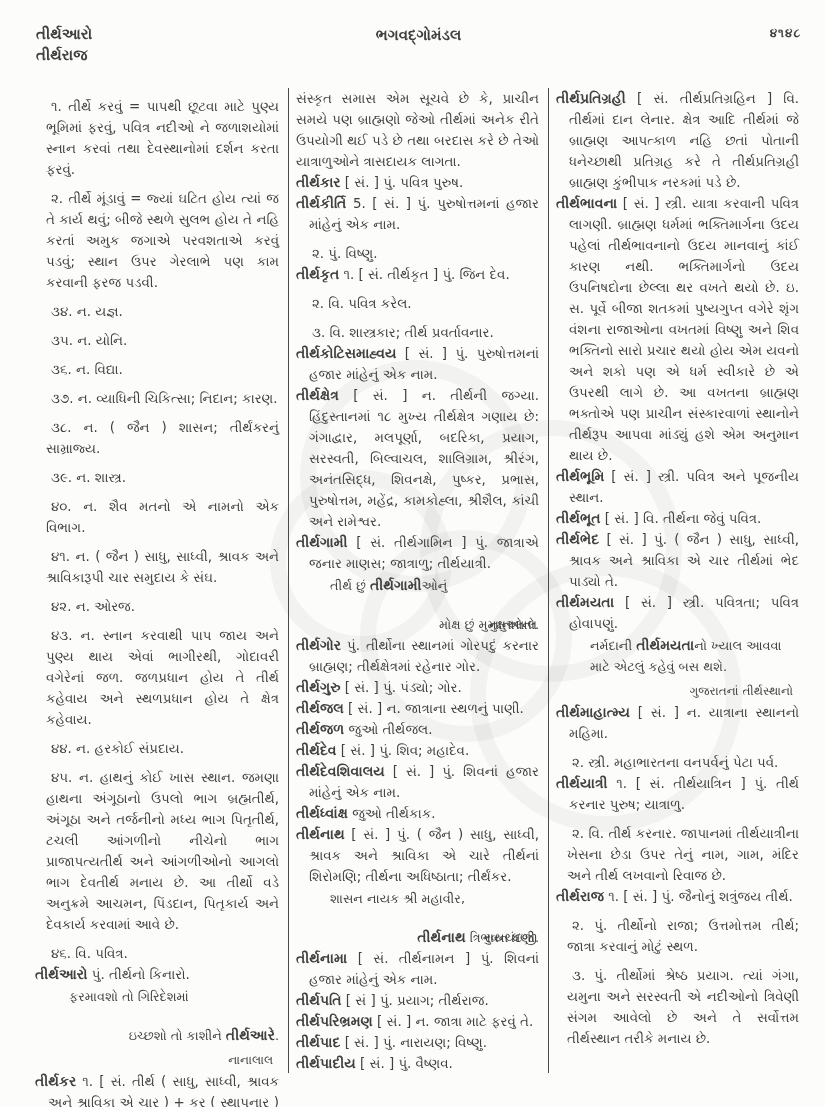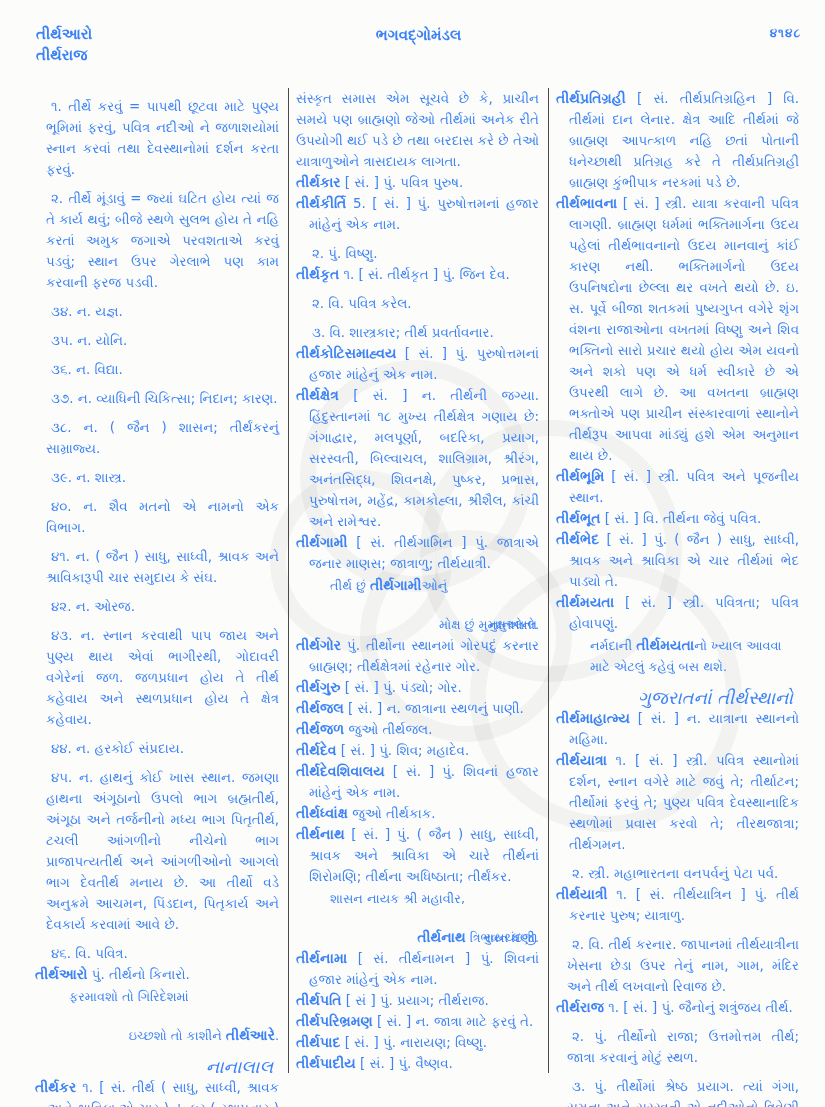--- a/index.html
+++ b/index.html
@@ -1,21 +1,21 @@
 <!DOCTYPE html>
 <html><head>
 <meta charset="utf-8">
 <style>
   html,body{margin:0;padding:0;background:#e8e8e6;}
   .page{
     position:relative;
     width:825px;height:1107px;
     background:#fcfcfa;
     font-family:"DejaVu Sans","Liberation Sans",sans-serif;
-    color:#3b82f6;
+    color:#404040;
     overflow:hidden;
   }
   
   .wm{position:absolute;border-radius:50%;border:16px solid rgba(60,60,60,0.05);z-index:0;}
   .wm1{width:200px;height:200px;left:300px;top:360px;}
   .wm2{width:230px;height:230px;left:420px;top:420px;}
   .wm3{width:180px;height:180px;left:360px;top:530px;}
   .wm4{width:240px;height:240px;left:470px;top:560px;}
   .wm5{width:150px;height:150px;left:270px;top:470px;}
 
@@ -34,21 +34,21 @@
     font-size:13.4px;line-height:21px;
     text-align:justify;
   }
   .col + .col{border-left:1px solid #4a4a4a;}
   .col p{margin:0;}
   p.plain{margin-top:0;}
   p.entry{padding-left:13px;text-indent:-13px;}
   p.sense{margin-top:8px;padding-left:11px;text-indent:5px;}
   p.verse{margin-top:1px;padding-left:34px;text-align:left;font-size:12.8px;position:relative;}
   p.verse2{margin-top:18px;padding-left:58px;text-align:right;font-size:12.8px;position:relative;}
-  p.attrib{margin-top:10px;text-align:right;padding-right:6px;font-size:18px;font-style:italic;}
+  p.attrib{margin-top:4px;text-align:right;padding-right:6px;font-size:12px;}
   .bold{font-weight:bold;font-size:14px;}
   .attrib-right{position:absolute;right:2px;bottom:0;font-size:12.8px;}
 </style>
 </head>
 <body>
 
 <div class="page">
 
   <div class="wm wm1"></div>
   <div class="wm wm2"></div>
@@ -122,21 +122,20 @@
     <div class="col">
         <p class="entry"><span class="bold">તીર્થપ્રતિગ્રહી</span><span> [ સં. તીર્થપ્રતિગ્રહિન ] વિ. તીર્થમાં દાન લેનાર. ક્ષેત્ર આદિ તીર્થમાં જે બ્રાહ્મણ આપત્કાળ નહિ છતાં પોતાની ધનેચ્છાથી પ્રતિગ્રહ કરે તે તીર્થપ્રતિગ્રહી બ્રાહ્મણ કુંભીપાક નરકમાં પડે છે.</span></p>
         <p class="entry"><span class="bold">તીર્થભાવના</span><span> [ સં. ] સ્ત્રી. યાત્રા કરવાની પવિત્ર લાગણી. બ્રાહ્મણ ધર્મમાં ભક્તિમાર્ગના ઉદય પહેલાં તીર્થભાવનાનો ઉદય માનવાનું કાંઈ કારણ નથી. ભક્તિમાર્ગનો ઉદય ઉપનિષદોના છેલ્લા થર વખતે થયો છે. ઇ. સ. પૂર્વે બીજા શતકમાં પુષ્યગુપ્ત વગેરે શૃંગ વંશના રાજાઓના વખતમાં વિષ્ણુ અને શિવ ભક્તિનો સારો પ્રચાર થયો હોય એમ યવનો અને શકો પણ એ ધર્મ સ્વીકારે છે એ ઉપરથી લાગે છે. આ વખતના બ્રાહ્મણ ભક્તોએ પણ પ્રાચીન સંસ્કારવાળાં સ્થાનોને તીર્થરૂપ આપવા માંડ્યું હશે એમ અનુમાન થાય છે.</span></p>
         <p class="entry"><span class="bold">તીર્થભૂમિ</span><span> [ સં. ] સ્ત્રી. પવિત્ર અને પૂજનીય સ્થાન.</span></p>
         <p class="entry"><span class="bold">તીર્થભૂત</span><span> [ સં. ] વિ. તીર્થના જેવું પવિત્ર.</span></p>
         <p class="entry"><span class="bold">તીર્થભેદ</span><span> [ સં. ] પું. ( જૈન ) સાધુ, સાધ્વી, શ્રાવક અને શ્રાવિકા એ ચાર તીર્થમાં ભેદ પાડ્યો તે.</span></p>
         <p class="entry"><span class="bold">તીર્થમયતા</span><span> [ સં. ] સ્ત્રી. પવિત્રતા; પવિત્ર હોવાપણું.</span></p>
         <p class="verse"><span>નર્મદાની </span><span class="bold">તીર્થમયતા</span><span>નો ખ્યાલ આવવા માટે એટલું કહેવું બસ થશે.</span></p>
         <p class="attrib"><span>ગુજરાતનાં તીર્થસ્થાનો</span></p>
         <p class="entry"><span class="bold">તીર્થમાહાત્મ્ય</span><span> [ સં. ] ન. યાત્રાના સ્થાનનો મહિમા.</span></p>
-        <p class="entry"><span class="bold">તીર્થયાત્રા</span><span> ૧. [ સં. ] સ્ત્રી. પવિત્ર સ્થાનોમાં દર્શન, સ્નાન વગેરે માટે જવું તે; તીર્થાટન; તીર્થોમાં ફરવું તે; પુણ્ય પવિત્ર દેવસ્થાનાદિક સ્થળોમાં પ્રવાસ કરવો તે; તીરથજાત્રા; તીર્થગમન.</span></p>
         <p class="sense"><span>૨. સ્ત્રી. મહાભારતના વનપર્વનું પેટા પર્વ.</span></p>
         <p class="entry"><span class="bold">તીર્થયાત્રી</span><span> ૧. [ સં. તીર્થયાત્રિન ] પું. તીર્થ કરનાર પુરુષ; યાત્રાળુ.</span></p>
         <p class="sense"><span>૨. વિ. તીર્થ કરનાર. જાપાનમાં તીર્થયાત્રીના ખેસના છેડા ઉપર તેનું નામ, ગામ, મંદિર અને તીર્થ લખવાનો રિવાજ છે.</span></p>
         <p class="entry"><span class="bold">તીર્થરાજ</span><span> ૧. [ સં. ] પું. જૈનોનું શત્રુંજય તીર્થ.</span></p>
         <p class="sense"><span>૨. પું. તીર્થોનો રાજા; ઉત્તમોત્તમ તીર્થ; જાત્રા કરવાનું મોટું સ્થળ.</span></p>
         <p class="sense"><span>૩. પું. તીર્થોમાં શ્રેષ્ઠ પ્રયાગ. ત્યાં ગંગા, યમુના અને સરસ્વતી એ નદીઓનો ત્રિવેણી સંગમ આવેલો છે અને તે સર્વોત્તમ તીર્થસ્થાન તરીકે મનાય છે.</span></p>
       </div>
   </div>
 
 </div>

